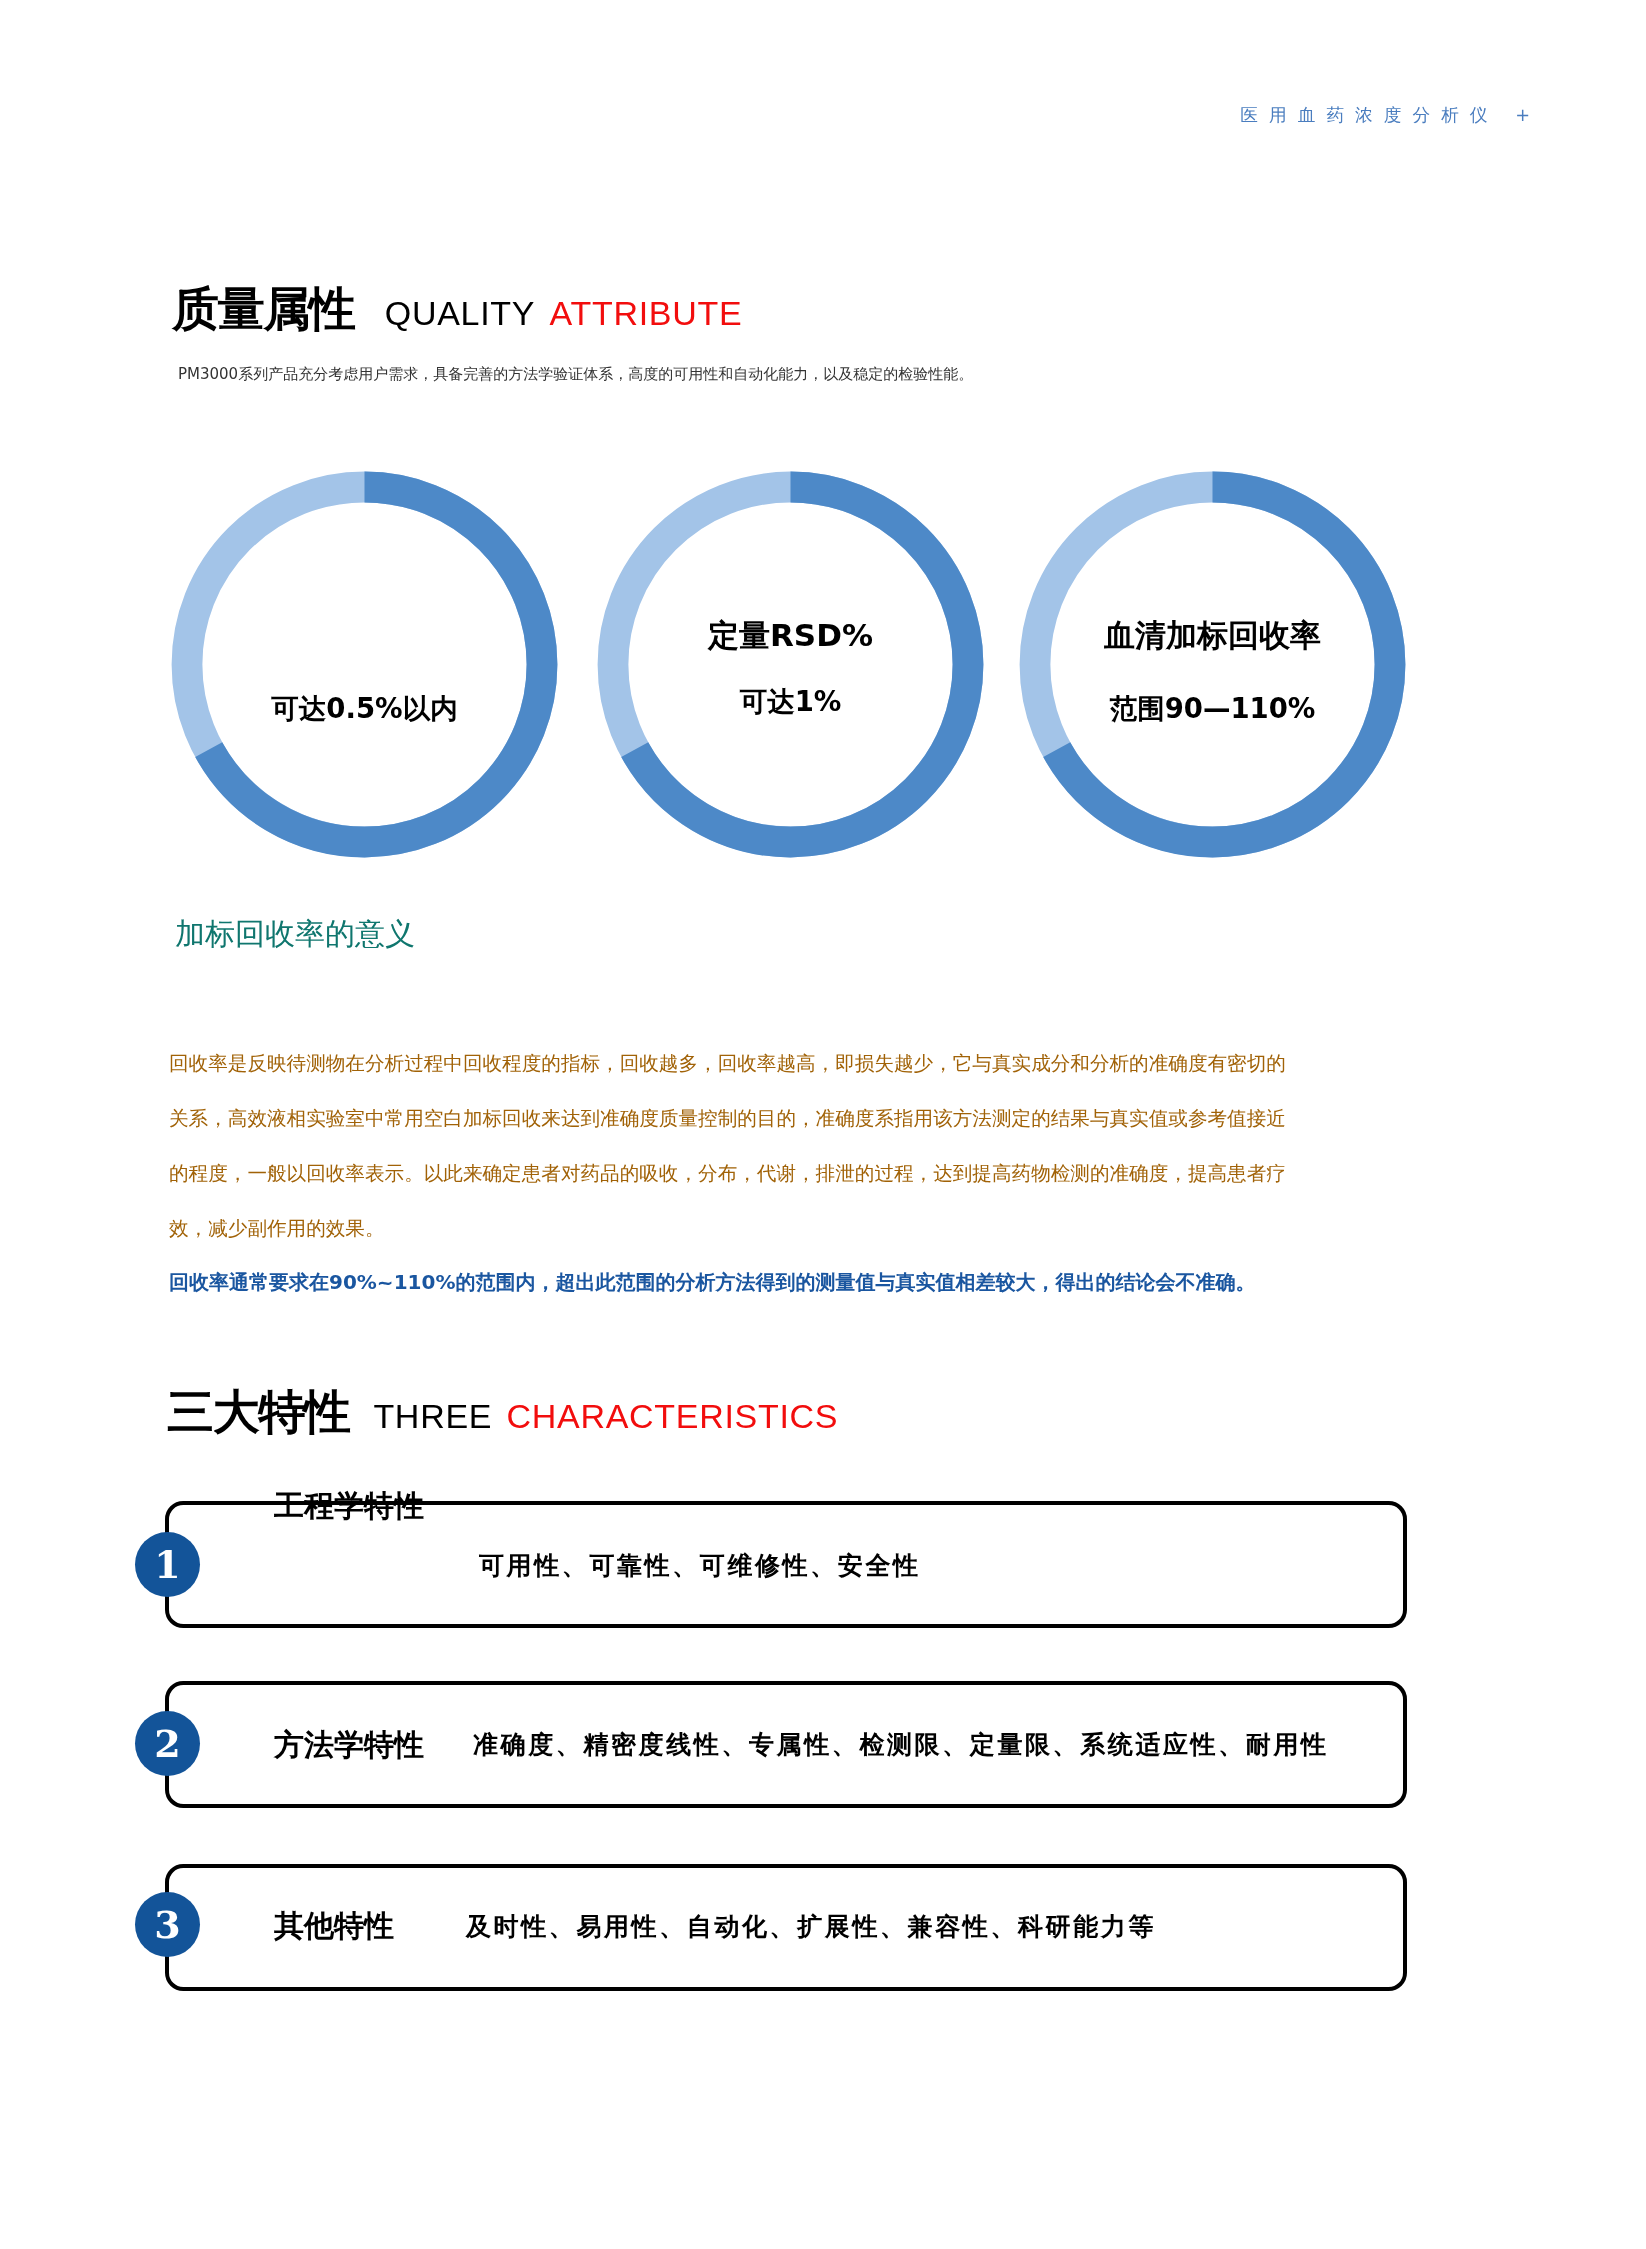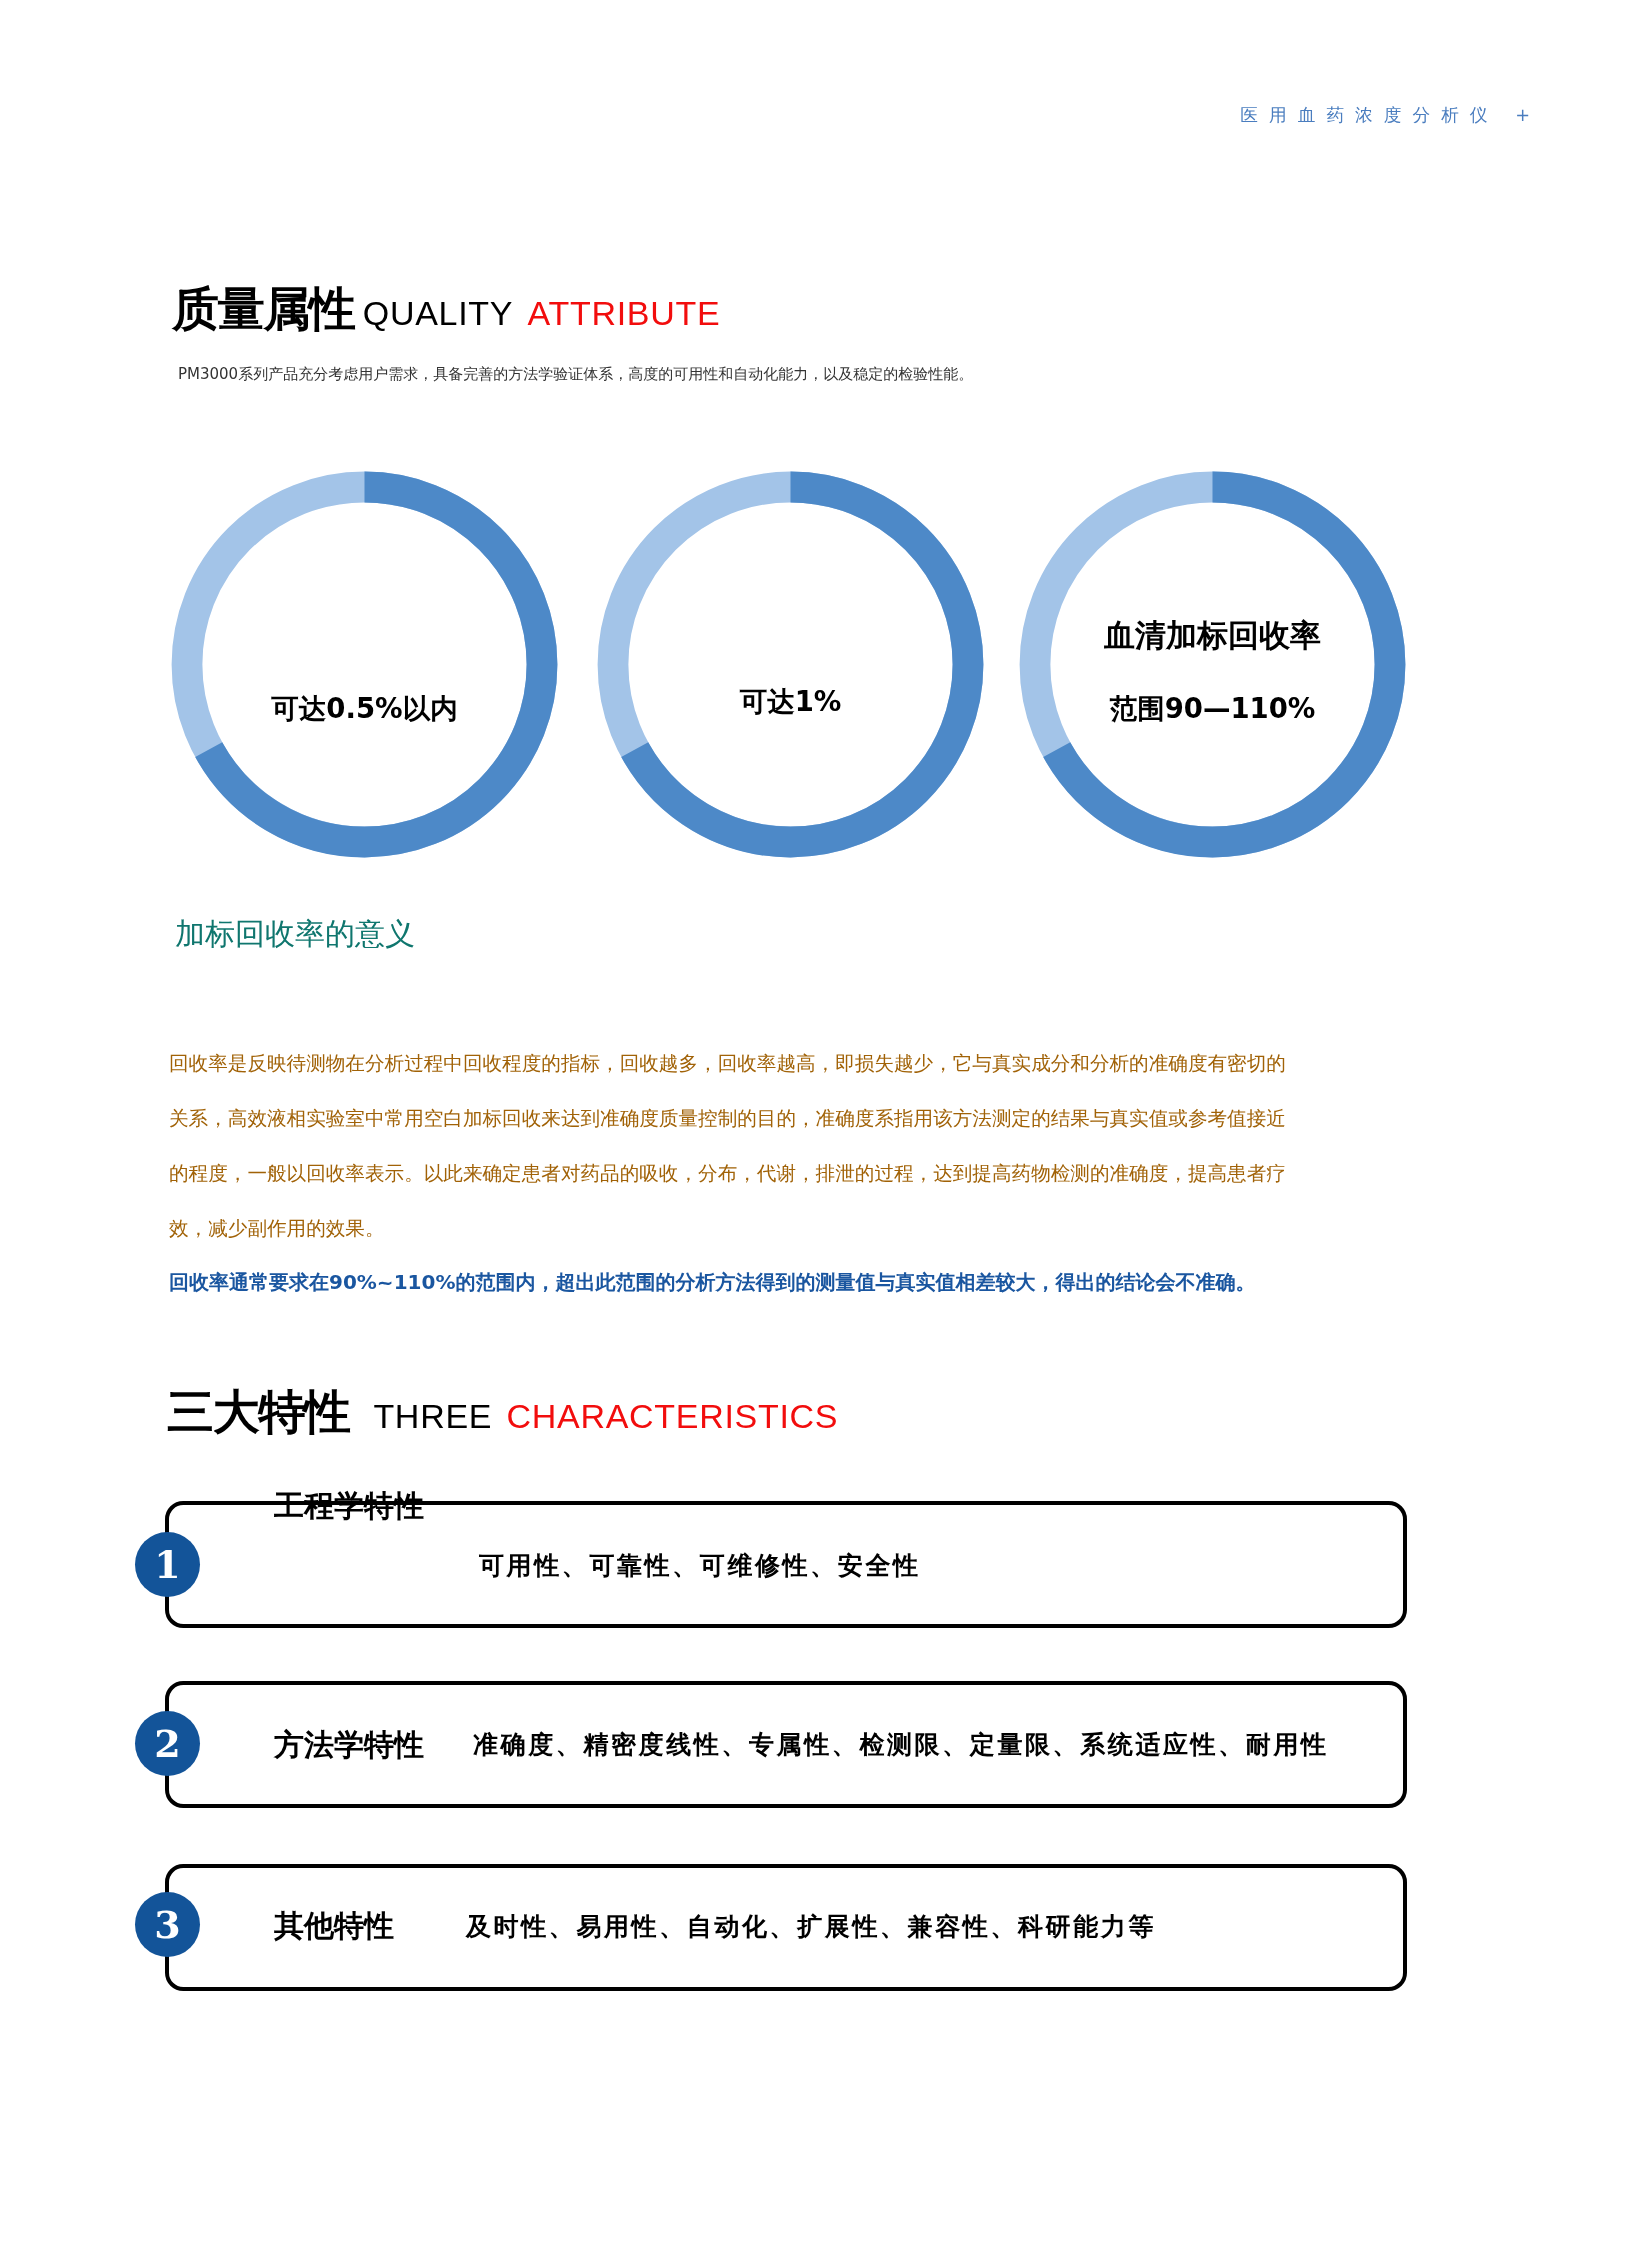--- a/index.html
+++ b/index.html
@@ -36,21 +36,21 @@
   .section-title .zh {
     font-size: 47px;
     font-weight: bold;
     color: #000;
     letter-spacing: -1.3px;
   }
   .section-title .en1 {
     font-family: "Liberation Sans", sans-serif;
     font-size: 34px;
     color: #000;
-    margin-left: 8px;
+    margin-left: 30px;
     letter-spacing: 0.7px;
   }
   .section-title .en2 {
     font-family: "Liberation Sans", sans-serif;
     font-size: 34px;
     color: #f20d0d;
     margin-left: 14.4px;
     letter-spacing: 0.7px;
   }
 
@@ -162,20 +162,21 @@
     <circle cx="300" cy="300" r="271" fill="none" stroke="#4d89c8" stroke-width="47" stroke-dasharray="1141 1703" transform="rotate(-90 300 300)"></circle>
   </svg>
   <div class="label value">可达0.5%以内</div>
 </div>
 
 <div class="abs donut" style="left:594px; top:468px;">
   <svg width="393" height="393" viewBox="0 0 600 600">
     <circle cx="300" cy="300" r="271" fill="none" stroke="#a3c4e8" stroke-width="47"></circle>
     <circle cx="300" cy="300" r="271" fill="none" stroke="#4d89c8" stroke-width="47" stroke-dasharray="1141 1703" transform="rotate(-90 300 300)"></circle>
   </svg>
+  <div class="label title">定量RSD%</div>
   <div class="label value" style="top:216px;">可达1%</div>
 </div>
 
 <div class="abs donut" style="left:1016px; top:468px;">
   <svg width="393" height="393" viewBox="0 0 600 600">
     <circle cx="300" cy="300" r="271" fill="none" stroke="#a3c4e8" stroke-width="47"></circle>
     <circle cx="300" cy="300" r="271" fill="none" stroke="#4d89c8" stroke-width="47" stroke-dasharray="1141 1703" transform="rotate(-90 300 300)"></circle>
   </svg>
   <div class="label title">血清加标回收率</div>
   <div class="label value">范围90—110%</div>

